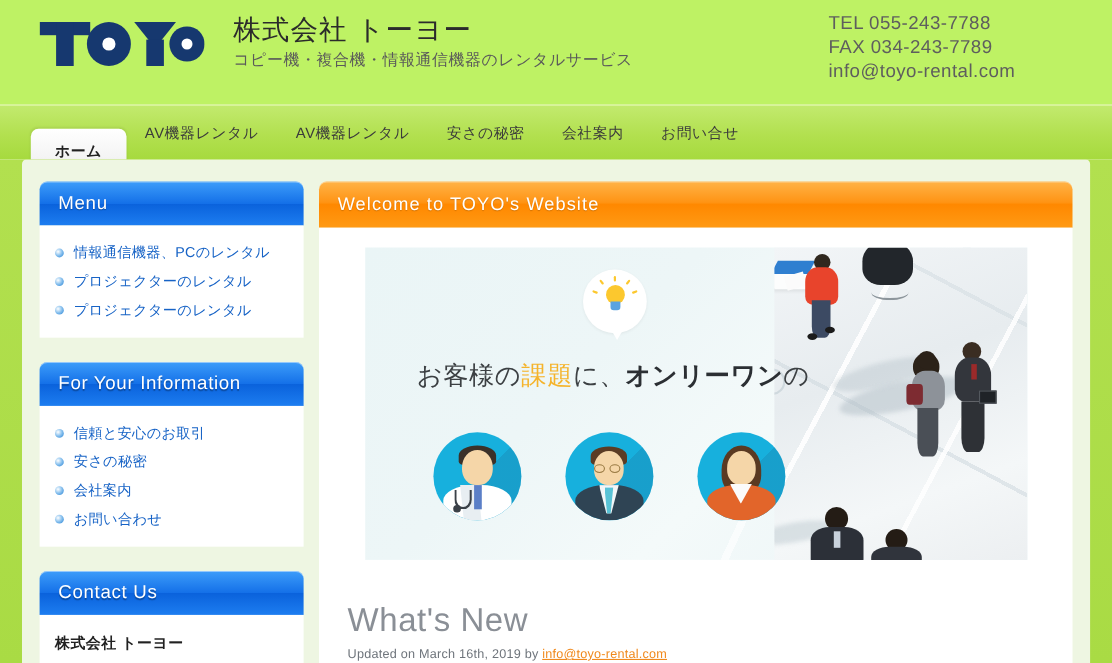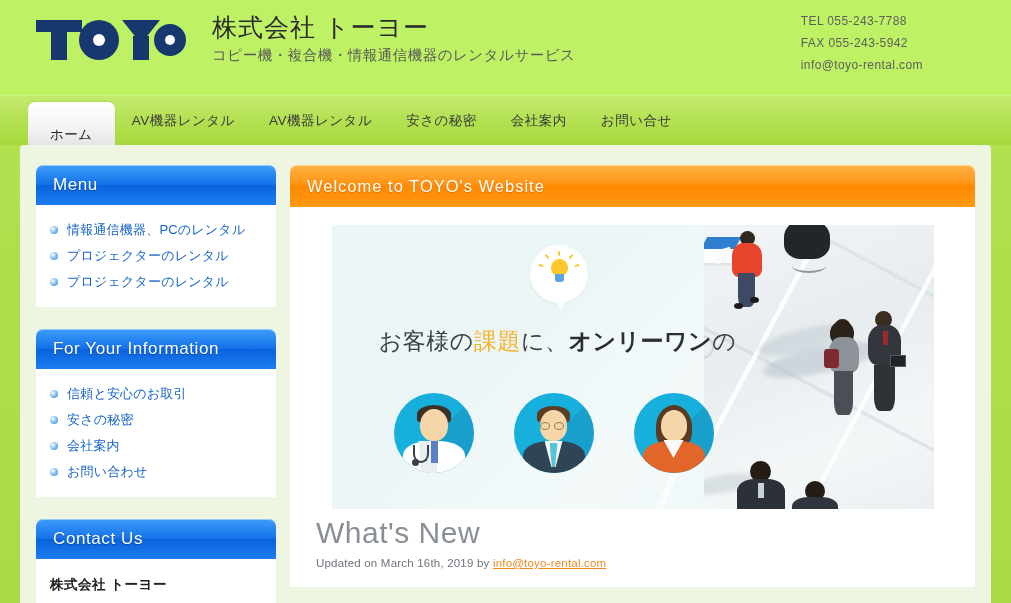--- a/index.html
+++ b/index.html
@@ -49,21 +49,21 @@
     letter-spacing: 0.5px;
   }
 
   .contact-block {
     position: absolute;
     right: 88px;
     top: 10px;
     text-align: left;
   }
   .contact-line {
-    font-size: 12px;
+    font-size: 17px;
     color: #5e5e5e;
     line-height: 22px;
     letter-spacing: 0.4px;
     white-space: nowrap;
   }
 
   
   .navbar {
     position: relative;
     height: 50px;
@@ -83,24 +83,24 @@
     letter-spacing: 0.5px;
     padding: 16px 17px 0 17px;
     cursor: pointer;
     white-space: nowrap;
     line-height: 18px;
   }
   .nav-item.active {
     background: linear-gradient(to bottom, #ffffff 0%, #f4f4f4 60%, #e4e4e4 100%);
     border-radius: 7px 7px 0 0;
     color: #222;
-    font-weight: normal;
+    font-weight: bold;
     height: 43px;
-    margin-top: 6px;
-    padding: 24px 22px 0 22px;
+    margin-top: 21px;
+    padding: 12px 22px 0 22px;
     box-shadow: 0 -1px 2px rgba(0,0,0,0.07);
   }
 
   
   .page-bg {
     position: relative;
     height: 458px;
     background: linear-gradient(to bottom, #b2e04f 0%, #a9db44 100%);
     overflow: hidden;
     padding-left: 35px;
@@ -399,21 +399,21 @@
   .av2 .shirt { position:absolute; width: 18px; height: 26px; left: 31px; top: 48px; background: #f2f6f8; clip-path: polygon(0 0, 100% 0, 62% 100%, 38% 100%); }
   .av2 .tie { position:absolute; width: 8px; height: 24px; left: 36px; top: 50px; background: #59c3d6; clip-path: polygon(0 0, 100% 0, 70% 100%, 30% 100%); }
 
   
   .av3 .av-hair { position:absolute; width: 36px; height: 44px; left: 22px; top: 12px; background: #5a3a22; border-radius: 50% 50% 38% 38%; }
   .av3 .av-head { width: 26px; height: 31px; left: 27px; top: 17px; }
   .av3 .av-shoulders { width: 62px; height: 32px; left: 9px; top: 48px; background: #e2652a; }
   .av3 .collar { position:absolute; width: 20px; height: 18px; left: 30px; top: 47px; background: #fbfbfb; clip-path: polygon(0 0, 100% 0, 50% 100%); }
 
   
-  .whats-new { margin-top: 4px; padding-left: 4px; }
+  .whats-new { margin-top: 36px; padding-left: 4px; }
   .wn-title {
     font-size: 30px;
     color: #8a8f96;
     letter-spacing: 0.5px;
     line-height: 40px;
     font-weight: 400;
   }
   .wn-sub {
     font-size: 11.5px;
     color: #6f757c;
@@ -444,21 +444,21 @@
     </svg>
   </div>
 
   <div class="brand">
     <div class="brand-name">株式会社 トーヨー</div>
     <div class="brand-tagline">コピー機・複合機・情報通信機器のレンタルサービス</div>
   </div>
 
   <div class="contact-block">
     <div class="contact-line">TEL 055-243-7788</div>
-    <div class="contact-line">FAX 055-243-5942</div>
+    <div class="contact-line">FAX 034-243-7789</div>
     <div class="contact-line">info@toyo-rental.com</div>
   </div>
 </div>
 
 <div class="navbar">
   <div class="nav-inner">
     <div class="nav-item active">ホーム</div>
     <div class="nav-item">AV機器レンタル</div>
     <div class="nav-item">AV機器レンタル</div>
     <div class="nav-item">安さの秘密</div>

